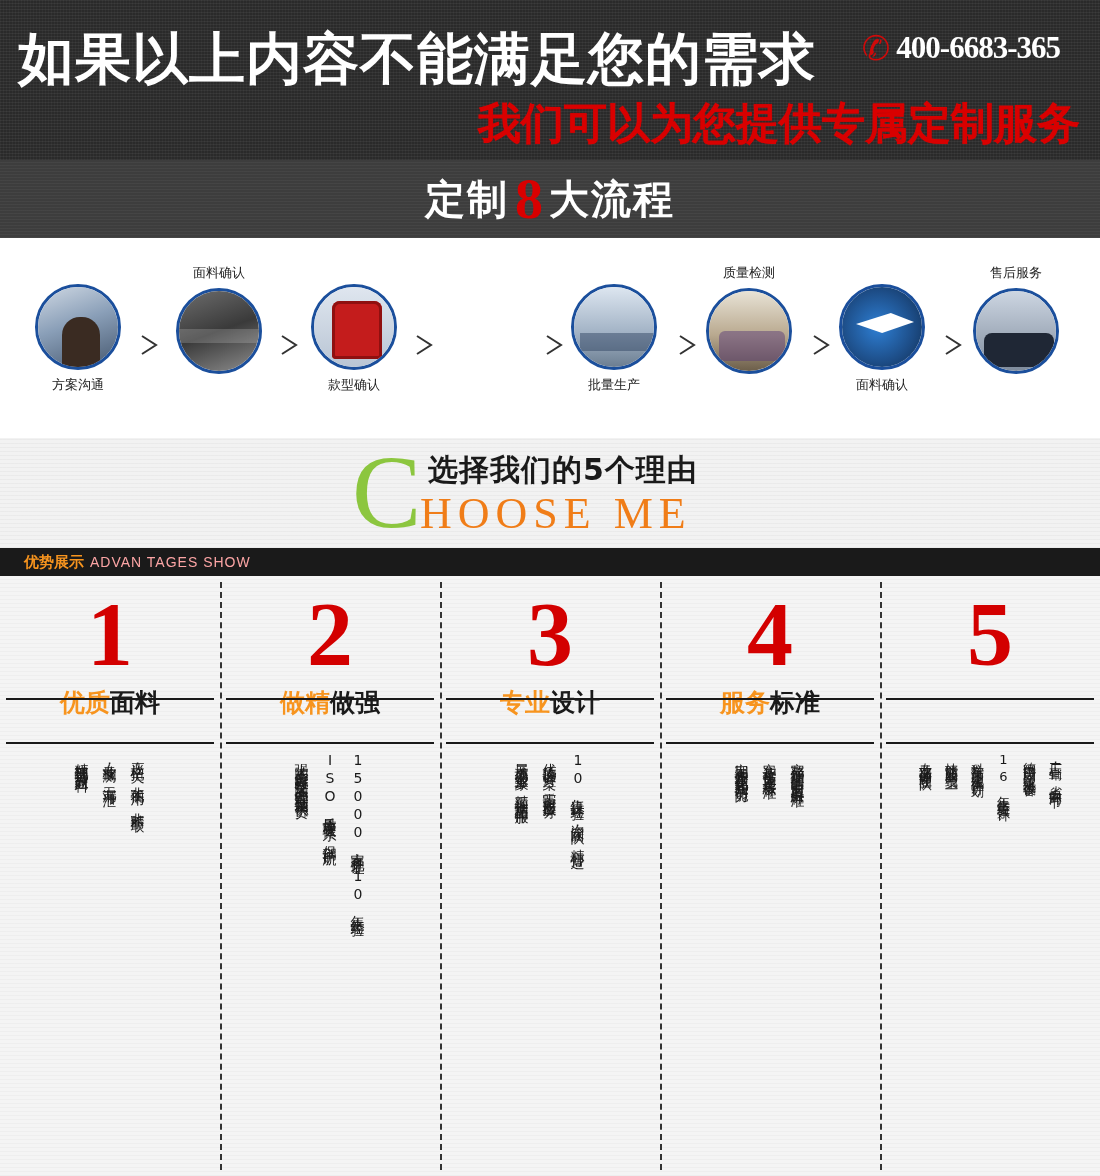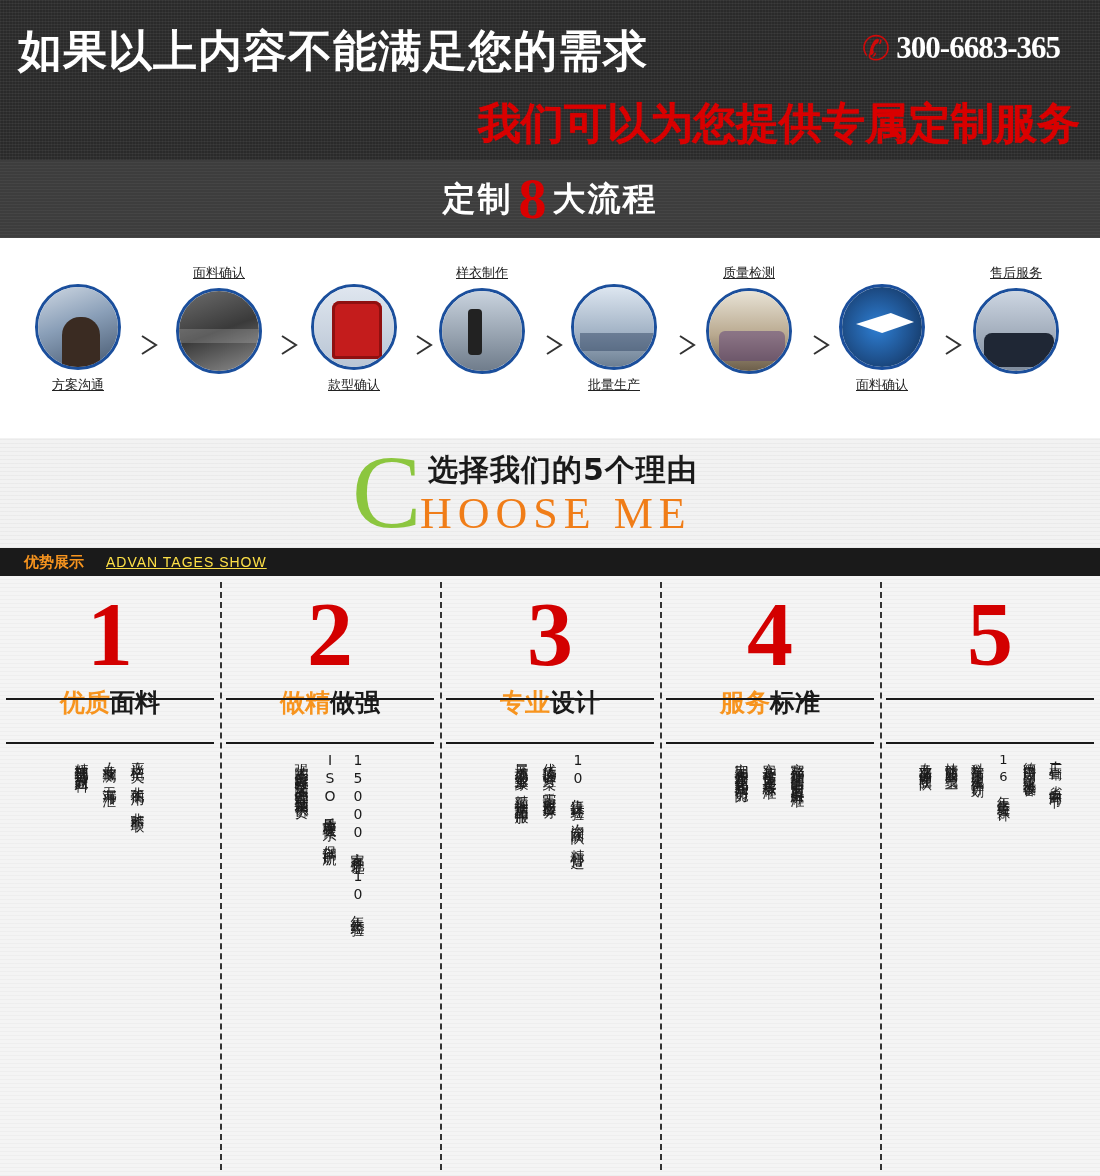--- a/index.html
+++ b/index.html
@@ -24,21 +24,21 @@
     background-image:
       repeating-linear-gradient(0deg, rgba(255,255,255,0.05) 0px, rgba(255,255,255,0.05) 1px, rgba(0,0,0,0) 1px, rgba(0,0,0,0) 3px),
       repeating-linear-gradient(90deg, rgba(255,255,255,0.03) 0px, rgba(255,255,255,0.03) 1px, rgba(0,0,0,0) 1px, rgba(0,0,0,0) 3px);
     overflow: hidden;
   }
   .header-line1 {
     position: absolute;
     left: 18px;
     top: 22px;
     color: #ffffff;
-    font-size: 44px;
+    font-size: 56px;
     font-weight: bold;
     letter-spacing: 1px;
     white-space: nowrap;
     font-family: Liberation Sans, sans-serif;
   }
   .phone-wrap {
     position: absolute;
     right: 40px;
     top: 30px;
     display: flex;
@@ -82,21 +82,21 @@
     align-items: center;
     justify-content: center;
   }
   .strip-inner {
     display: flex;
     align-items: center;
     gap: 2px;
   }
   .strip-text {
     color: #ffffff;
-    font-size: 33px;
+    font-size: 40px;
     font-weight: bold;
     font-family: "DejaVu Sans", sans-serif;
     letter-spacing: 2px;
   }
   .strip-num {
     color: #d90000;
     font-size: 56px;
     font-weight: bold;
     font-family: "Liberation Serif", serif;
     line-height: 50px;
@@ -128,21 +128,20 @@
   .circle .inner {
     position: absolute;
     inset: 0;
   }
   .flow-label {
     font-size: 13px;
     color: #222;
     margin-top: 6px;
     font-family: "DejaVu Sans", sans-serif;
     white-space: nowrap;
-    text-decoration: underline;
   }
   .flow-label.above {
     margin: 0 0 6px 0;
   }
   .arrow {
     position: absolute;
     width: 30px;
     height: 22px;
     color: #333;
     font-size: 20px;
@@ -217,26 +216,25 @@
     align-items: center;
   }
   .advbar .cn {
     color: #f7941e;
     font-size: 15px;
     font-weight: bold;
     margin-left: 24px;
     font-family: "DejaVu Sans", sans-serif;
   }
   .advbar .en {
-    color: #fde047;
+    color: #fca5a5;
     font-size: 14px;
-    margin-left: 22px;
+    margin-left: 6px;
     letter-spacing: 1px;
     font-family: "Liberation Sans", sans-serif;
-    text-decoration: underline;
   }
 
   
   .reasons {
     position: relative;
     width: 1100px;
     height: 600px;
     background: #f4f4f4;
     background-image: repeating-linear-gradient(0deg, rgba(0,0,0,0.025) 0px, rgba(0,0,0,0.025) 1px, rgba(0,0,0,0) 1px, rgba(0,0,0,0) 4px);
     display: flex;
@@ -312,21 +310,21 @@
     padding: 0 2px;
   }
 </style>
 </head>
 <body>
 
 <div class="header">
   <div class="header-line1">如果以上内容不能满足您的需求</div>
   <div class="phone-wrap">
     <span class="phone-icon">✆</span>
-    <span class="phone-number">300-6683-365</span>
+    <span class="phone-number">400-6683-365</span>
   </div>
   <div class="header-line2">我们可以为您提供专属定制服务</div>
 </div>
 
 <div class="strip">
   <div class="strip-inner">
     <span class="strip-text">定制</span>
     <span class="strip-num">8</span>
     <span class="strip-text">大流程</span>
   </div>
@@ -363,26 +361,20 @@
         <div class="inner art-c"></div>
       </div>
     <div class="flow-label">款型确认</div>
   </div>
   <div class="arrow" style="left:415px; top:96px;">
     <svg width="30" height="22" viewBox="0 0 30 22">
         <path d="M2 2 L16 11 L2 20" fill="none" stroke="#333" stroke-width="2"></path>
       </svg>
   </div>
 
-  <div class="flow-node" style="left:428px; top:26px;">
-    <div class="flow-label above">样衣制作</div>
-    <div class="circle">
-        <div class="inner art-d"></div>
-      </div>
-  </div>
   <div class="arrow" style="left:545px; top:96px;">
     <svg width="30" height="22" viewBox="0 0 30 22">
         <path d="M2 2 L16 11 L2 20" fill="none" stroke="#333" stroke-width="2"></path>
       </svg>
   </div>
 
   <div class="flow-node" style="left:560px; top:46px;">
     <div class="circle">
         <div class="inner art-e"></div>
       </div>

